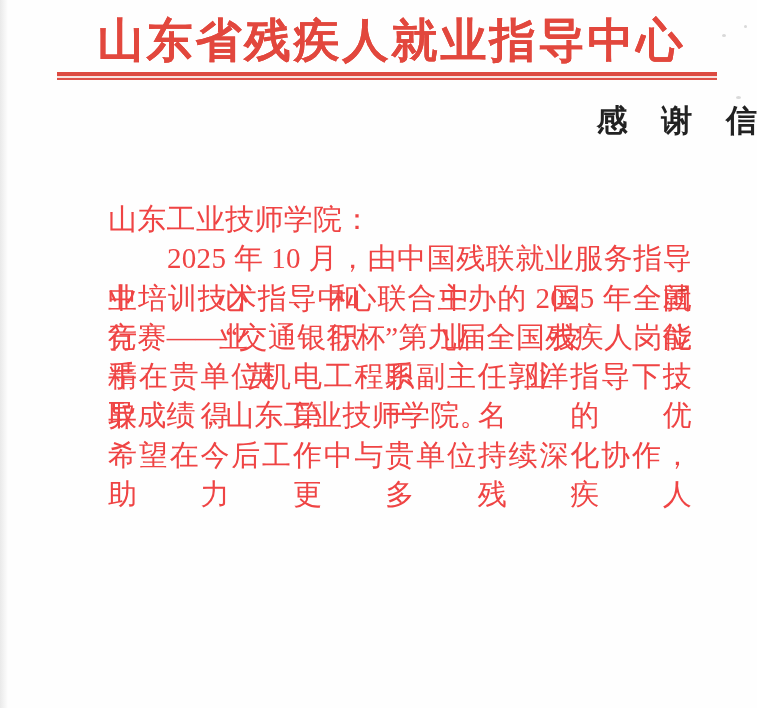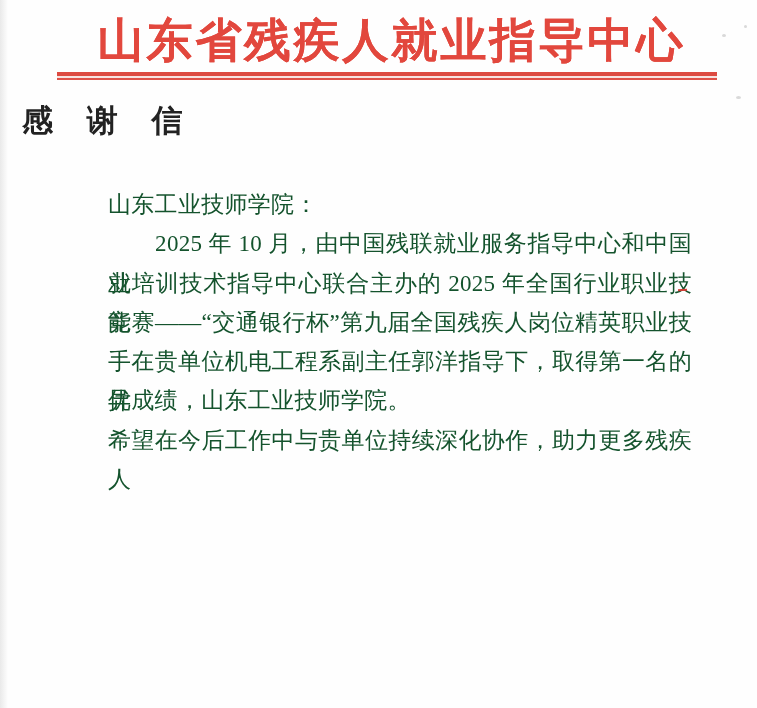--- a/index.html
+++ b/index.html
@@ -63,39 +63,39 @@
   }
   .red-rule .bar-thin {
     height: 2px;
     background: #de5148;
   }
   
   .doc-title-wrap {
     position: absolute;
     left: 0; right: 0;
     top: 100px;
-    text-align: left;
+    text-align: right;
     padding-left: 22px;
   }
   .doc-title {
     display: inline-block;
     font-size: 31px;
     font-weight: bold;
     color: #222222;
     word-spacing: 26px;
     white-space: nowrap;
   }
   
   .letter-body {
     position: absolute;
     left: 108px;
-    top: 185px;
+    top: 200px;
     width: 584px;
-    font-size: 23px;
-    color: #14532d;
+    font-size: 29px;
+    color: #ef4444;
     letter-spacing: 0.3px;
   }
   .body-line {
     height: 39.3px;
     line-height: 39.3px;
     white-space: nowrap;
     text-align: left;
   }
   .body-line.full {
     white-space: normal;

